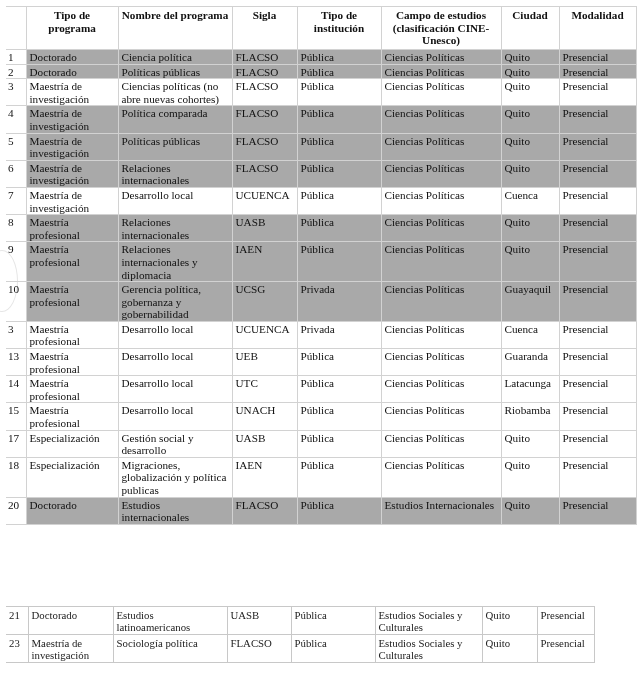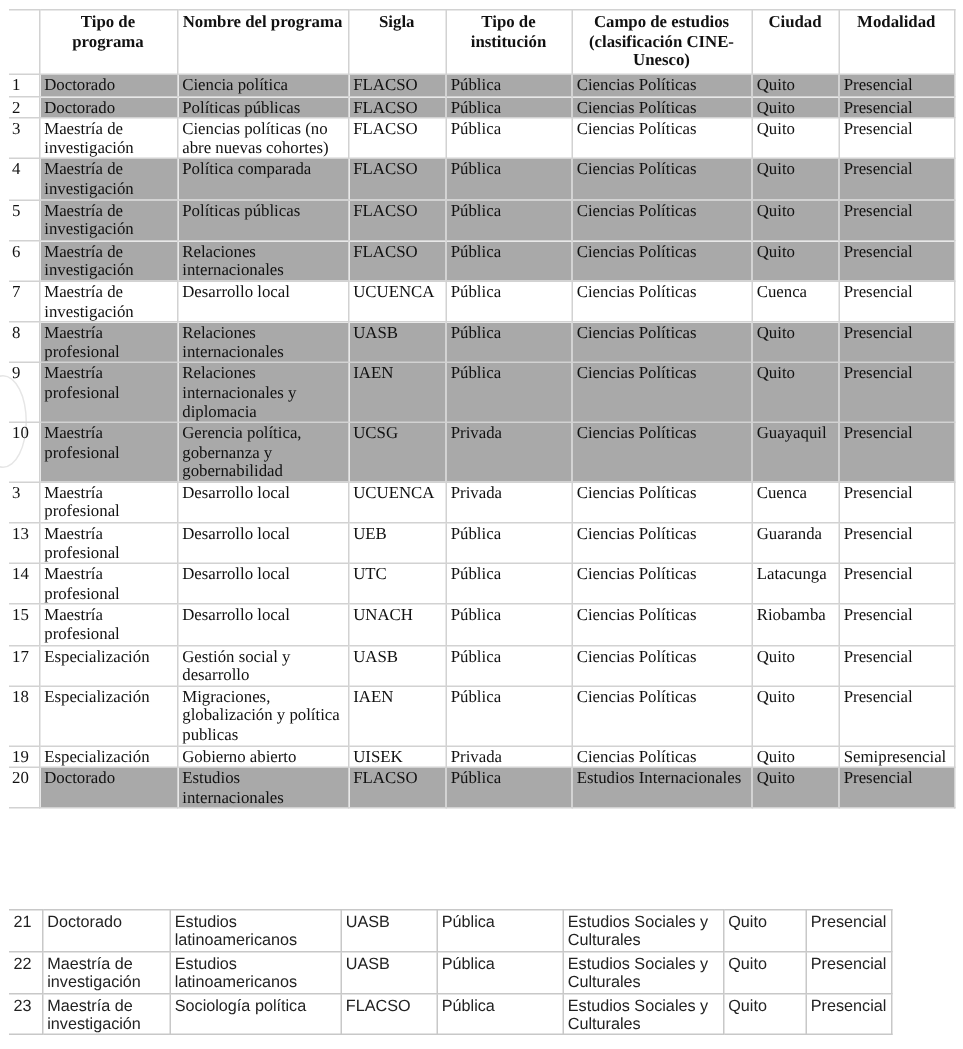--- a/index.html
+++ b/index.html
@@ -11,21 +11,21 @@
   #main-table { left: 6px; top: 6px; width: 630px; }
   #main-table td, #main-table th { border: 1px solid #d2d2d2; }
   #main-table th { font-weight: bold; text-align: center; height: 40px; padding-top: 2px; }
   #main-table td.num { border-left: none; padding-left: 2px; }
   #main-table th.num { border-left: none; }
   #main-table tr:first-child th { border-top: 1px solid #d2d2d2; }
   tr.shaded td:not(.num) { background: #a9a9a9; }
   #cont-table { left: 6px; top: 606px; width: 588px; }
   #cont-table td { border-top: 1px solid #c8c8c8; border-bottom: 1px solid #c8c8c8;
                    border-left: 1px solid #c8c8c8; border-right: 1px solid #c8c8c8;
-                   font-family: Liberation Sans, sans-serif; font-size: 10.8px; line-height: 12.4px;
+                   font-family: Liberation Serif, serif; font-size: 10.8px; line-height: 12.4px;
                    color: #222; padding-top: 2px; margin-top: 12px; }
   #cont-table td.num { border-left: none; }
   .circle-deco { position: absolute; left: -14px; top: 250px; width: 30px; height: 60px;
                  border: 1px solid #e6e6e6; border-radius: 50%; pointer-events: none; }
 </style>
 </head>
 <body>
 
 <div class="circle-deco"></div>
 
@@ -206,30 +206,20 @@
       <tr>
         <td class="num">18</td>
         <td>Especialización</td>
         <td>Migraciones, globalización y política publicas</td>
         <td>IAEN</td>
         <td>Pública</td>
         <td>Ciencias Políticas</td>
         <td>Quito</td>
         <td>Presencial</td>
       </tr>
-      <tr>
-        <td class="num">19</td>
-        <td>Especialización</td>
-        <td>Gobierno abierto</td>
-        <td>UISEK</td>
-        <td>Privada</td>
-        <td>Ciencias Políticas</td>
-        <td>Quito</td>
-        <td>Semipresencial</td>
-      </tr>
       <tr class="shaded">
         <td class="num">20</td>
         <td>Doctorado</td>
         <td>Estudios internacionales</td>
         <td>FLACSO</td>
         <td>Pública</td>
         <td>Estudios Internacionales</td>
         <td>Quito</td>
         <td>Presencial</td>
       </tr>
@@ -252,30 +242,20 @@
         <td class="num">21</td>
         <td>Doctorado</td>
         <td>Estudios latinoamericanos</td>
         <td>UASB</td>
         <td>Pública</td>
         <td>Estudios Sociales y Culturales</td>
         <td>Quito</td>
         <td>Presencial</td>
       </tr>
       <tr>
-        <td class="num">22</td>
-        <td>Maestría de investigación</td>
-        <td>Estudios latinoamericanos</td>
-        <td>UASB</td>
-        <td>Pública</td>
-        <td>Estudios Sociales y Culturales</td>
-        <td>Quito</td>
-        <td>Presencial</td>
-      </tr>
-      <tr>
         <td class="num">23</td>
         <td>Maestría de investigación</td>
         <td>Sociología política</td>
         <td>FLACSO</td>
         <td>Pública</td>
         <td>Estudios Sociales y Culturales</td>
         <td>Quito</td>
         <td>Presencial</td>
       </tr>
     </tbody>

